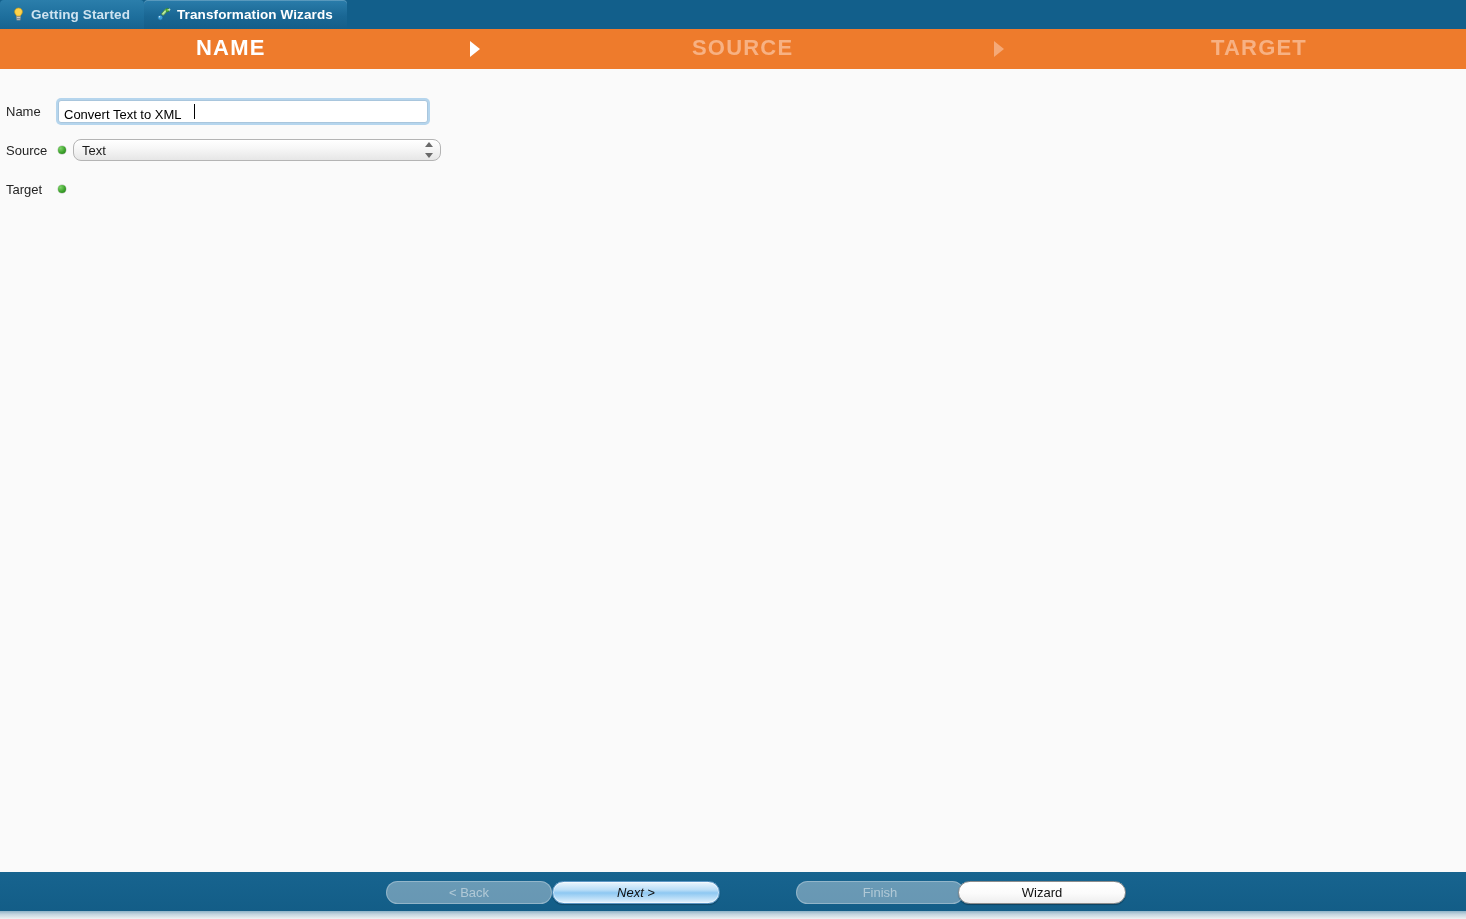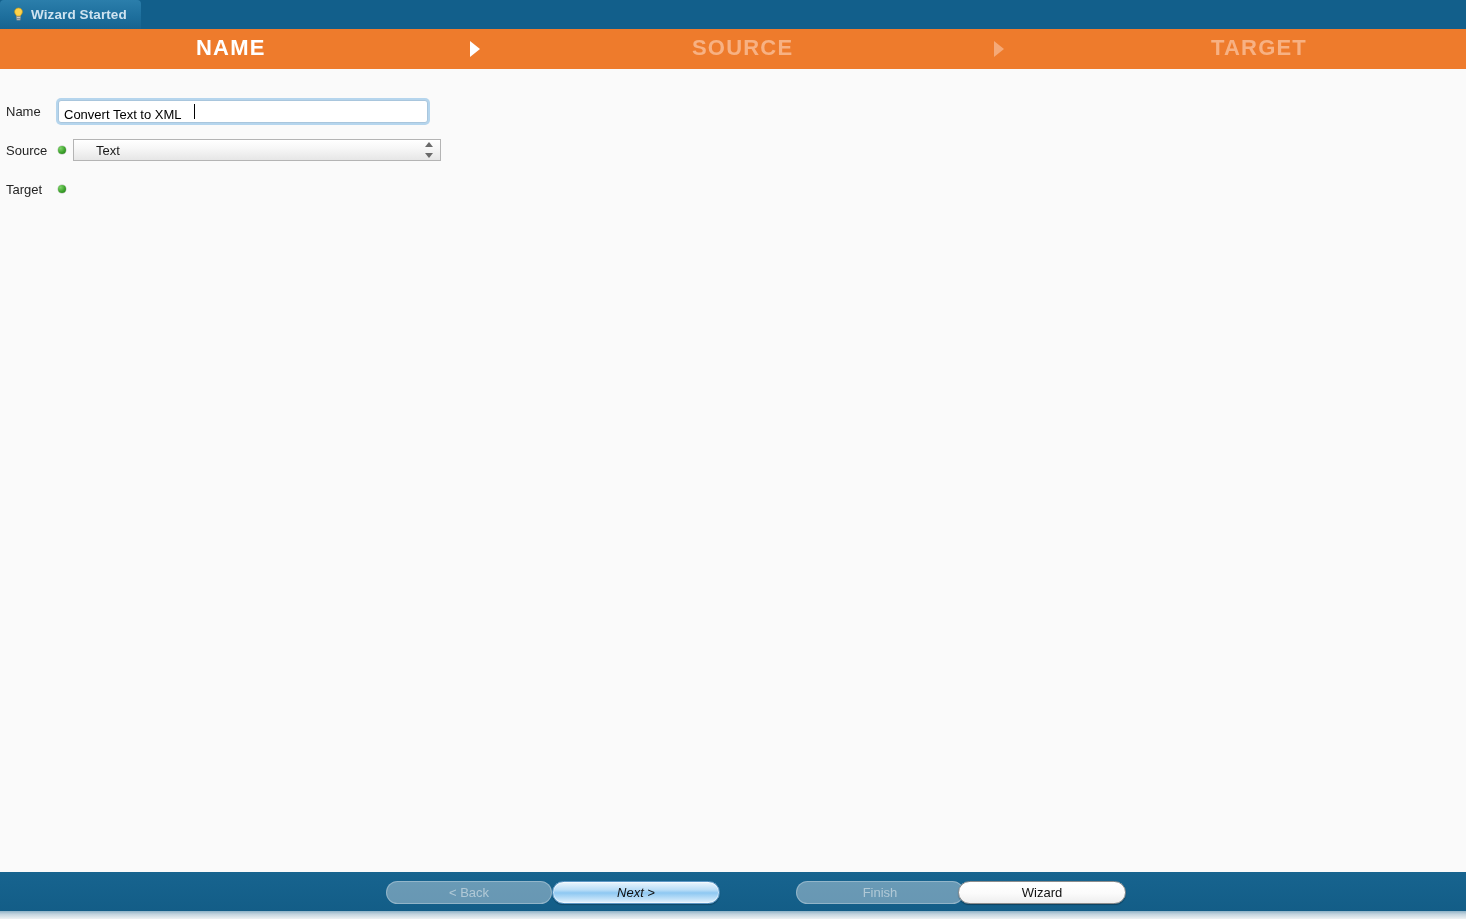--- a/index.html
+++ b/index.html
@@ -182,26 +182,26 @@
     width: 368px;
     height: 22px;
   }
 
   .sel {
     width: 368px;
     height: 22px;
     font-family: "Liberation Sans", sans-serif;
     font-size: 13px;
     color: #1a1a1a;
-    padding-left: 22px;
+    padding-left: 8px;
     display: flex;
     align-items: center;
     background: linear-gradient(to bottom, #ffffff 0%, #f6f6f6 45%, #e6e6e6 100%);
     border: 1px solid #b4b4b4;
-    border-radius: 0;
+    border-radius: 8px;
     box-shadow: 0 1px 0 rgba(255,255,255,0.7) inset;
     cursor: pointer;
   }
 
   .stepper {
     position: absolute;
     right: 8px;
     top: 3px;
     width: 9px;
     height: 16px;
@@ -295,23 +295,35 @@
 
     <div class="tab inactive">
       <span class="icon-bulb">
         <svg width="13" height="15" viewBox="0 0 13 15">
           <path d="M6.5 1C4.3 1 2.6 2.7 2.6 4.8c0 1.5 0.8 2.4 1.4 3.1 0.4 0.5 0.6 0.8 0.6 1.3h3.8c0-0.5 0.2-0.8 0.6-1.3 0.6-0.7 1.4-1.6 1.4-3.1C10.4 2.7 8.7 1 6.5 1z" fill="#ffd24a" stroke="#c79a15" stroke-width="0.7"></path>
           <rect x="4.5" y="9.7" width="4" height="1.5" fill="#cccccc" stroke="#8a8a8a" stroke-width="0.5"></rect>
           <rect x="4.8" y="11.6" width="3.4" height="1.5" fill="#b5b5b5" stroke="#8a8a8a" stroke-width="0.5"></rect>
           <path d="M4.8 8.6h3.4" stroke="#e9b93a" stroke-width="0.6"></path>
         </svg>
       </span>
-      <span class="tab-label">Wizard Started</span>
+      <span class="tab-label">Getting Started</span>
     </div>
 
+    <div class="tab active">
+      <span class="icon-wand">
+        <svg width="15" height="15" viewBox="0 0 15 15">
+          <rect x="7.4" y="1.2" width="2.6" height="7.6" rx="1.1" transform="rotate(42 8.7 5)" fill="#b9e9a0" stroke="#4b8e37" stroke-width="0.7"></rect>
+          <circle cx="4.3" cy="10.6" r="2.6" fill="#3b9fd6" stroke="#1c5f8e" stroke-width="0.8"></circle>
+          <circle cx="3.5" cy="9.8" r="0.8" fill="#cbe8f8"></circle>
+          <circle cx="11.6" cy="3.1" r="1.7" fill="#65c742" stroke="#2f7a21" stroke-width="0.7"></circle>
+          <path d="M13.2 1.0l0.5 1.2 1.2 0.5-1.2 0.5-0.5 1.2-0.5-1.2-1.2-0.5 1.2-0.5z" fill="#eaf7df" opacity="0.9"></path>
+        </svg>
+      </span>
+      <span class="tab-label">Transformation Wizards</span>
+    </div>
 
   </div>
 
   <div class="crumbbar">
     <div class="crumb on crumb-name">NAME</div>
     <div class="crumb-arrow a1"></div>
     <div class="crumb off crumb-source">SOURCE</div>
     <div class="crumb-arrow a2"></div>
     <div class="crumb off crumb-target">TARGET</div>
   </div>

